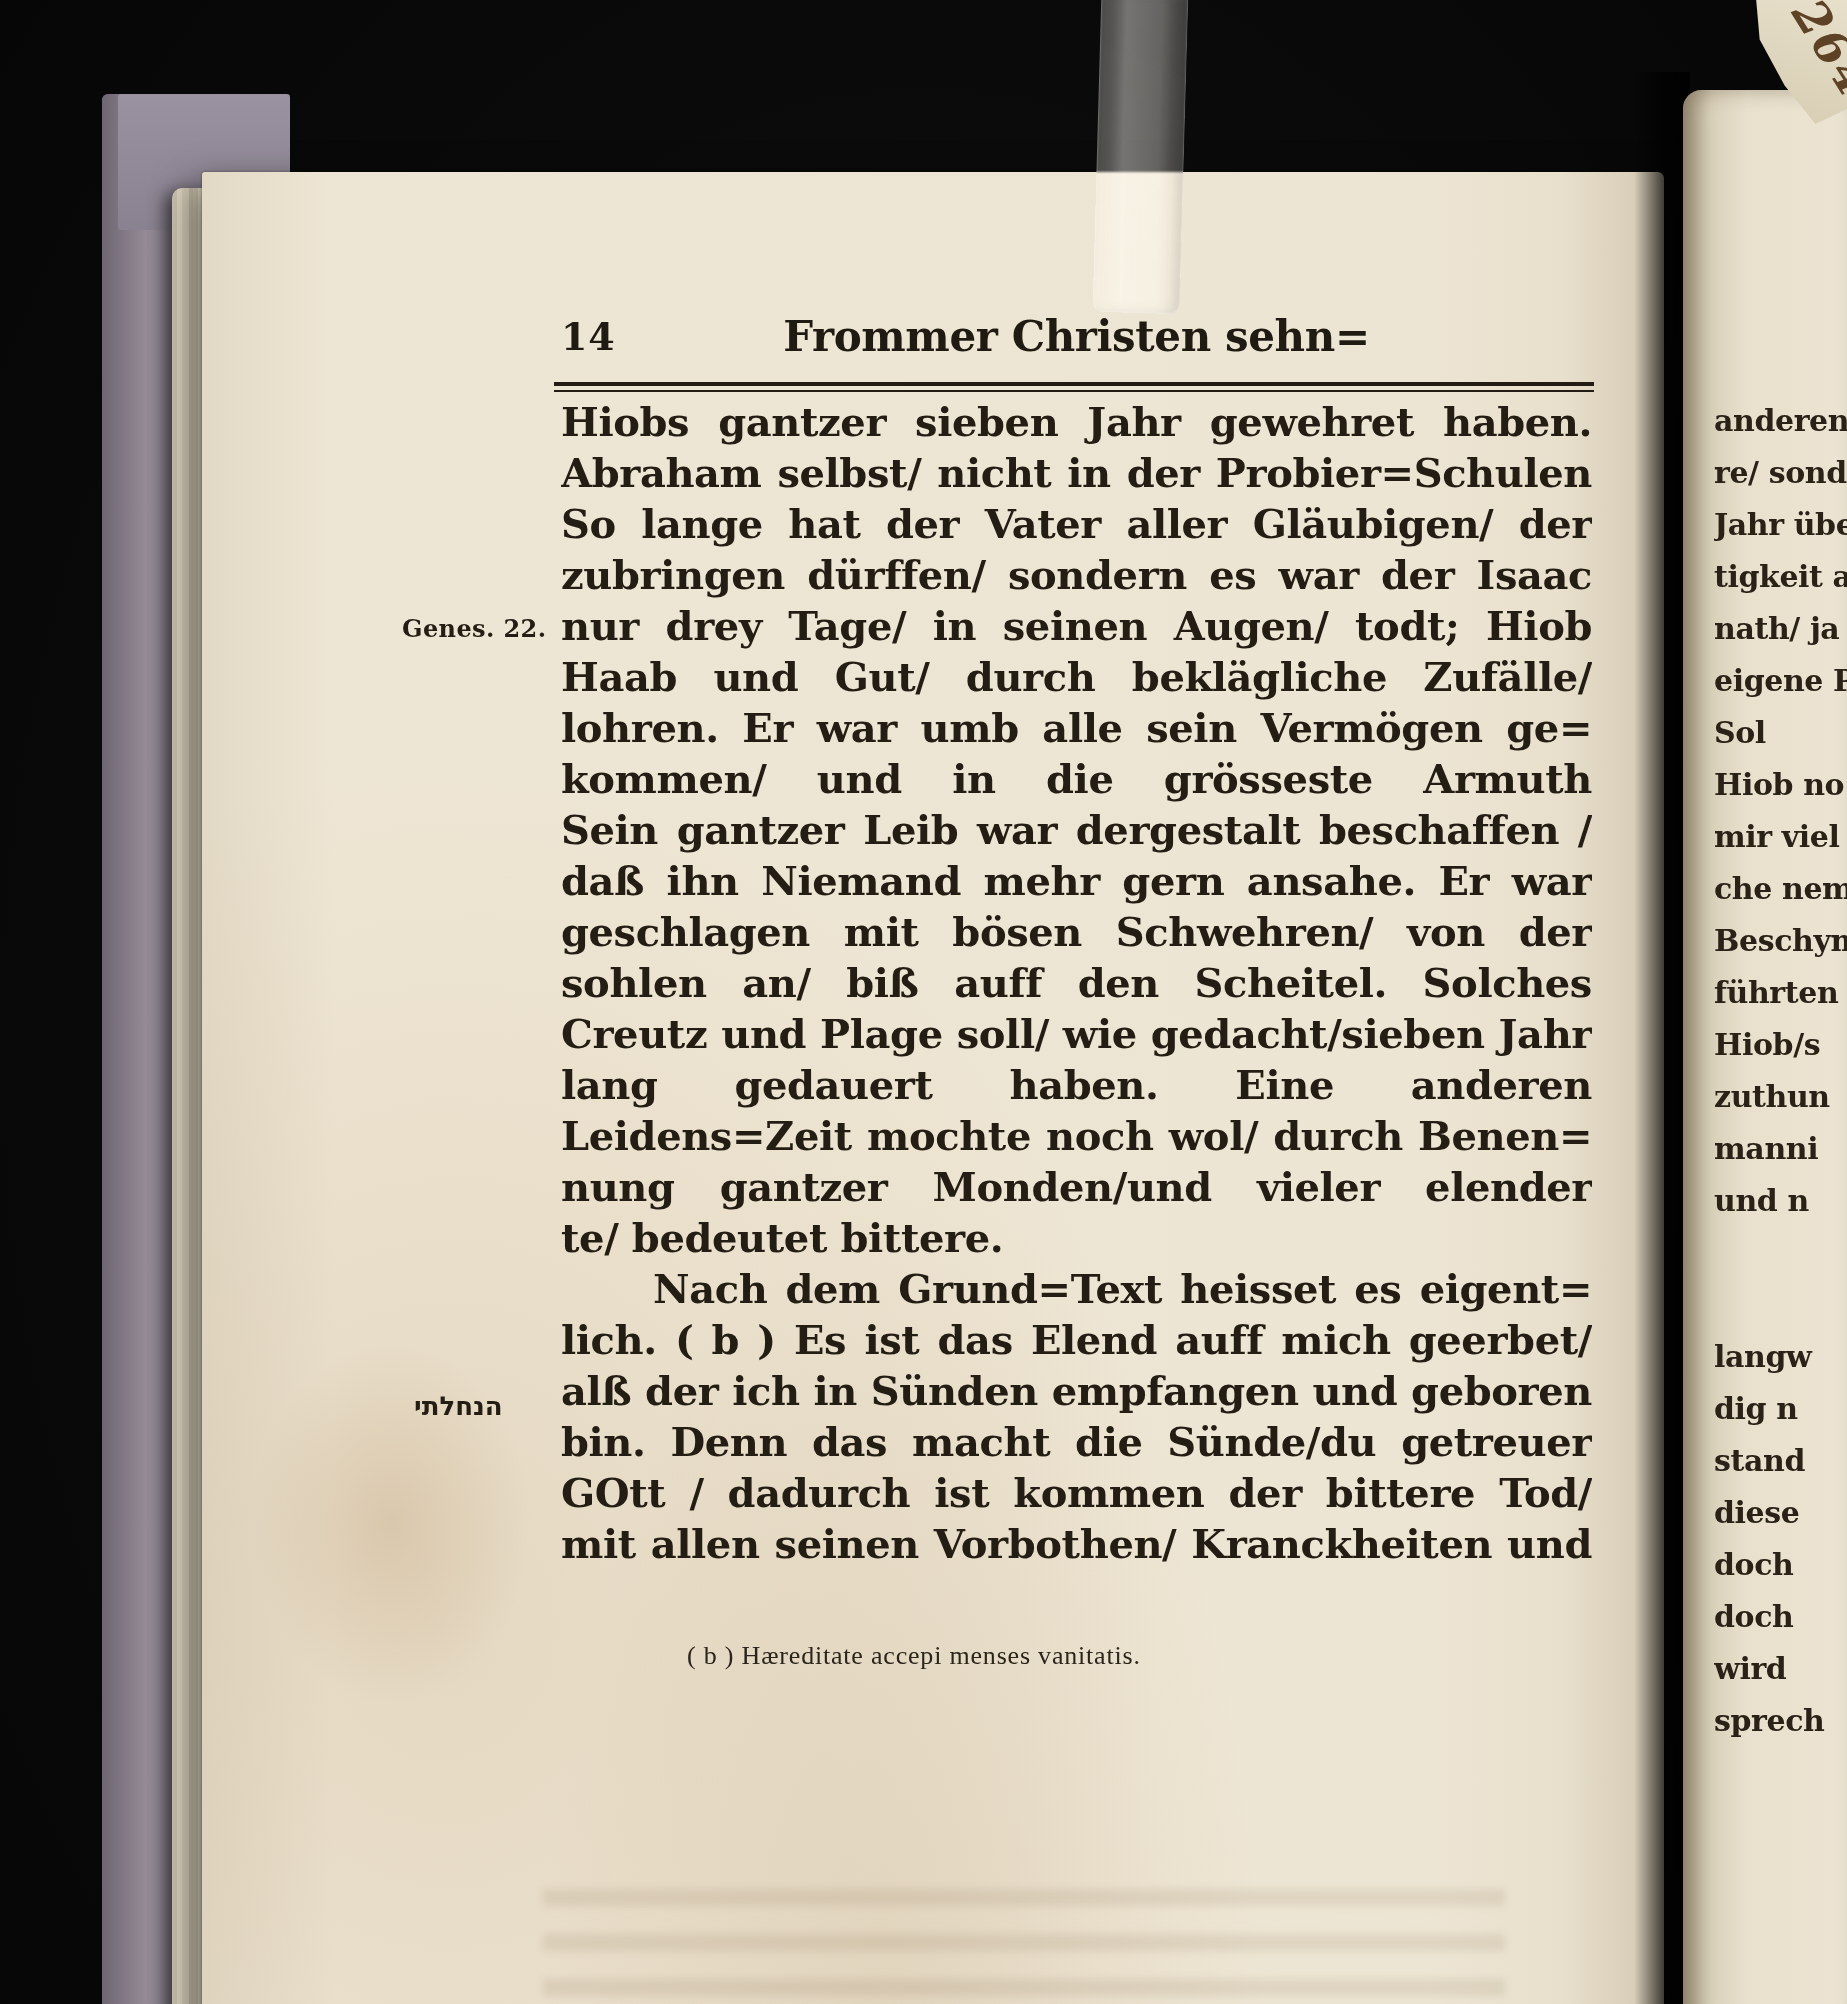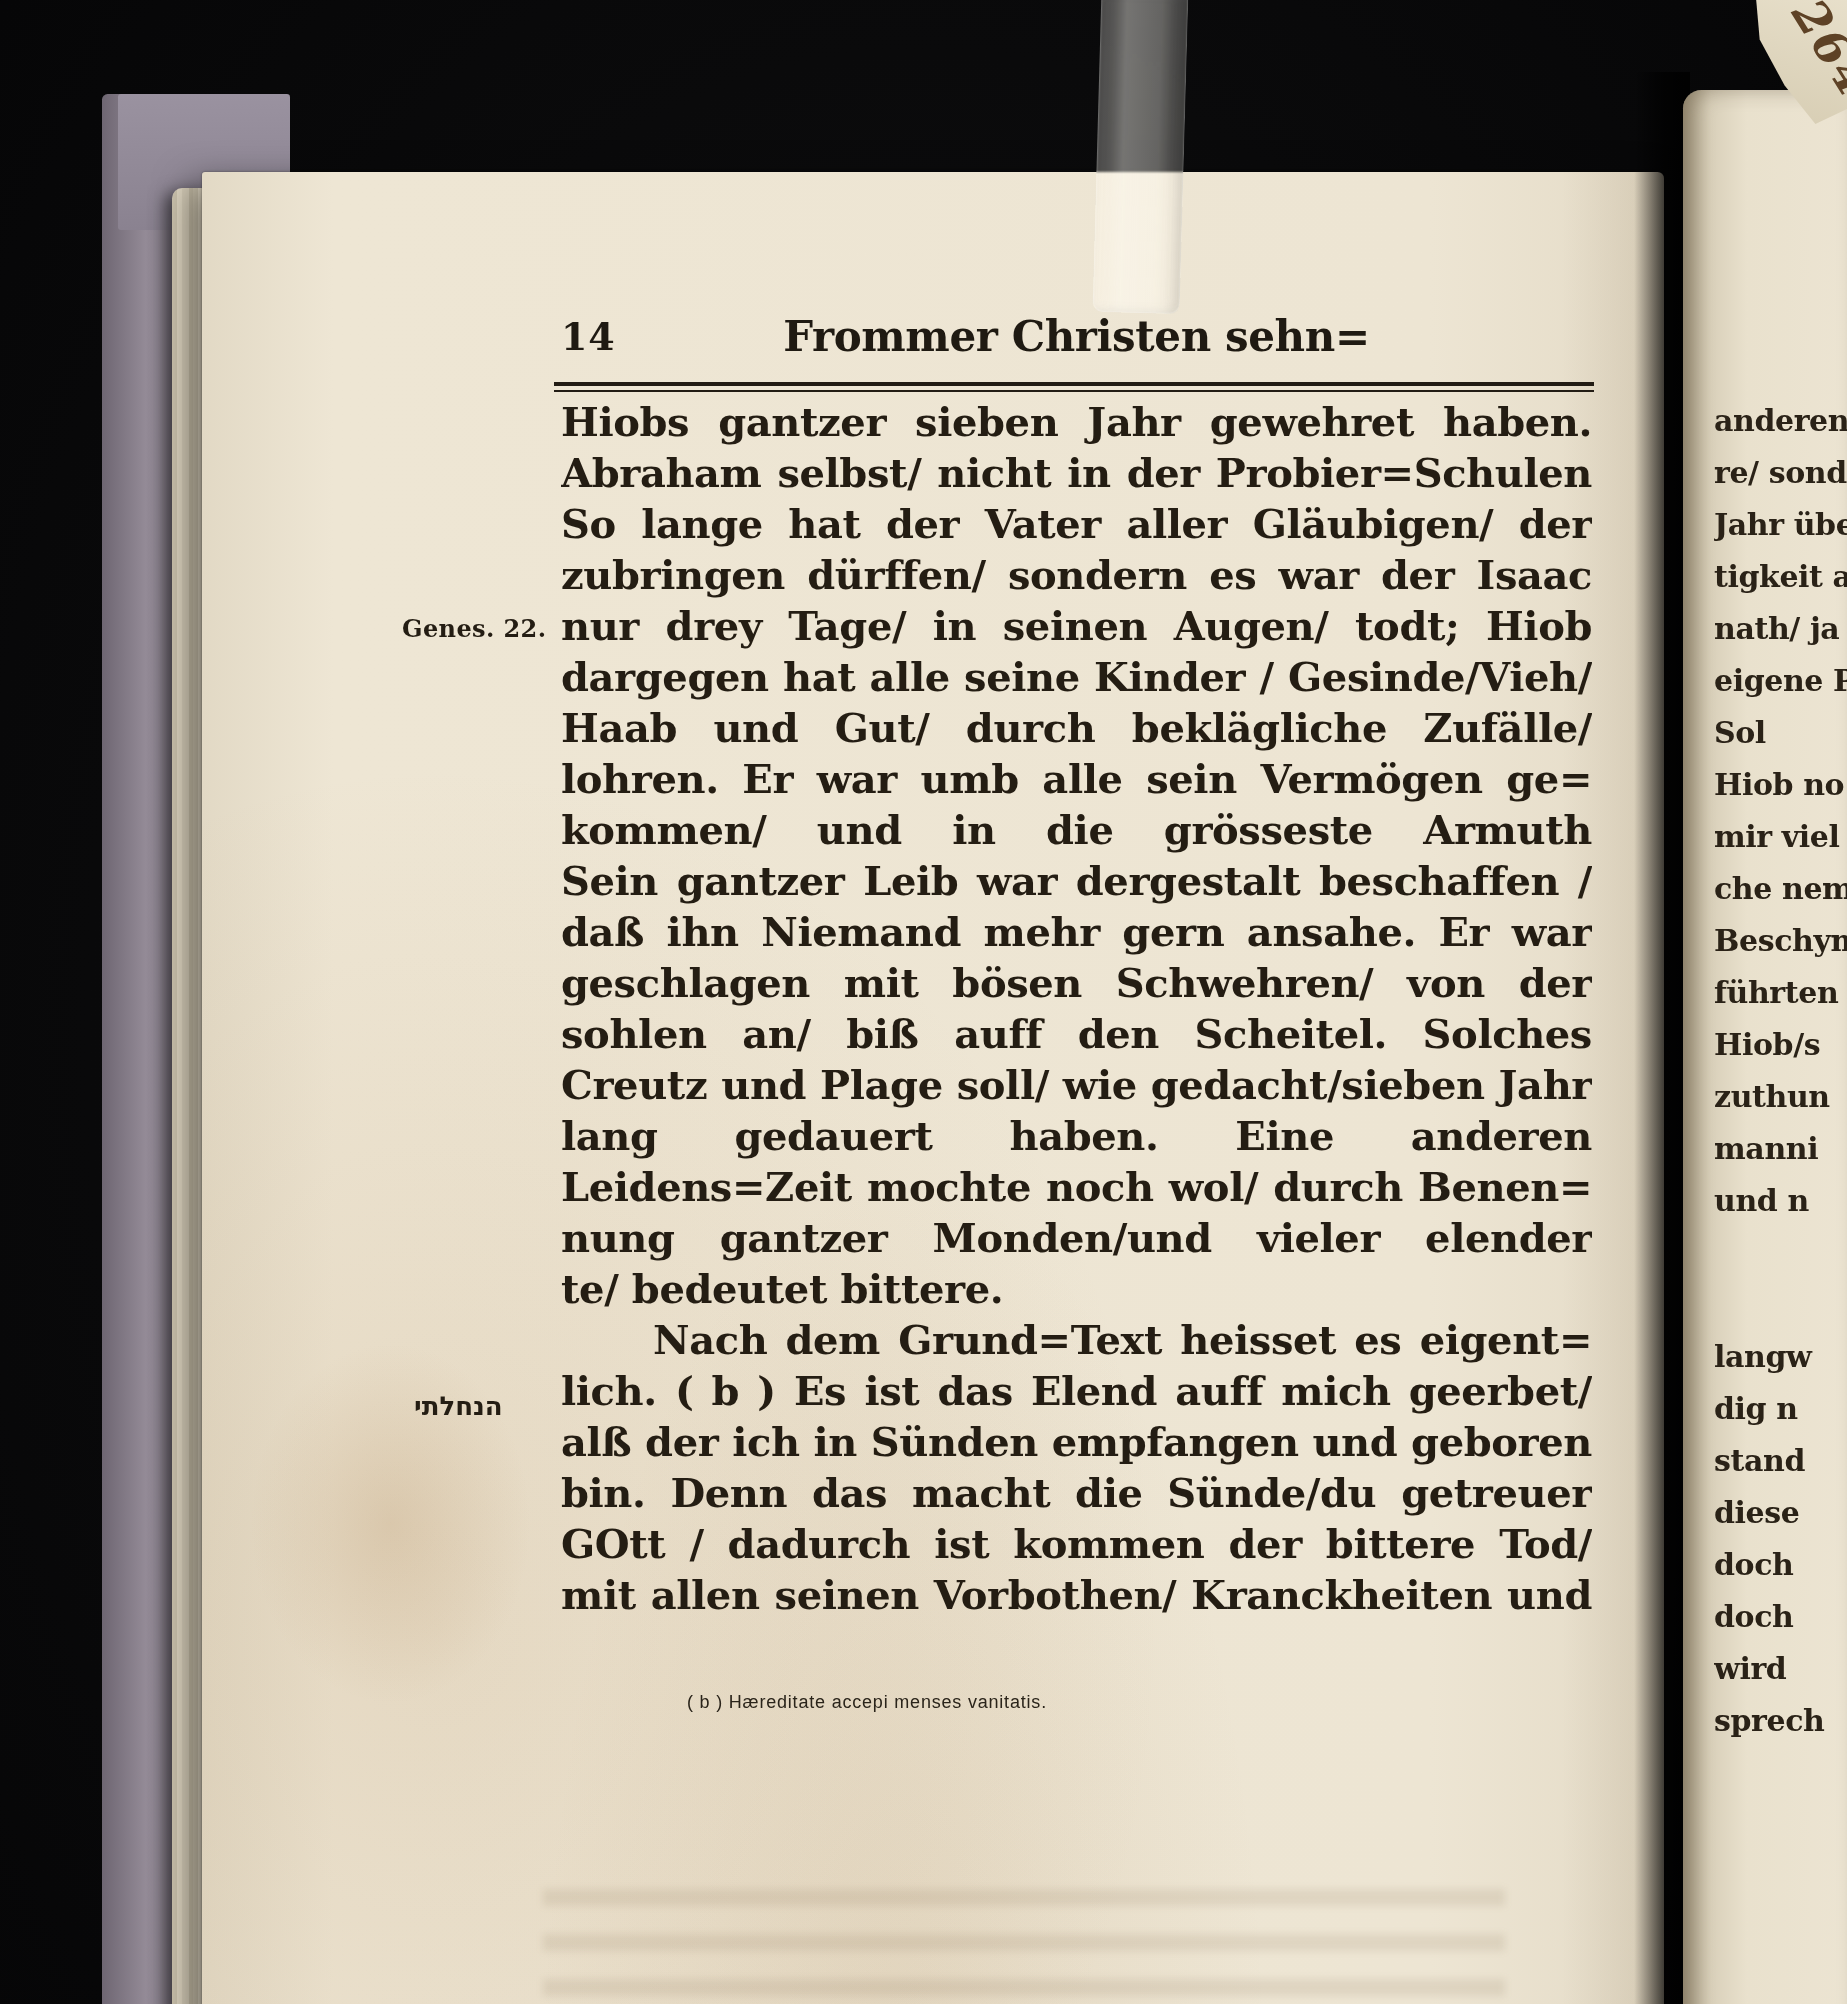--- a/index.html
+++ b/index.html
@@ -144,23 +144,23 @@
     font-size: 40px;
     font-weight: 700;
     color: #241d13;
     text-align: right;
     padding-right: 112px;
   }
 
   .footnote {
     margin-top: 72px;
     margin-left: 126px;
-    font-family: Liberation Sans, sans-serif;
+    font-family: Liberation Serif, serif;
     font-weight: 400;
-    font-size: 18px;
+    font-size: 26px;
     letter-spacing: 0.8px;
     color: #2a241a;
   }
 
   
   .gutter {
     position: absolute;
     left: 1634px; top: 72px;
     width: 56px; height: 2141px;
     background: linear-gradient(90deg, transparent, rgba(0,0,0,0.72) 55%, rgba(0,0,0,0.92));
@@ -252,21 +252,20 @@
     <div class="marg marg1">Genes. 22.</div>
     <div class="marg marg2">הנחלתי</div>
 
     <div class="column">
       <div class="para p1">
           <div class="tl">Hiobs gantzer sieben Jahr gewehret haben.</div>
           <div class="tl">Abraham selbst/ nicht in der Probier=Schulen</div>
           <div class="tl">So lange hat der Vater aller Gläubigen/ der</div>
           <div class="tl">zubringen dürffen/ sondern es war der Isaac</div>
           <div class="tl">nur drey Tage/ in seinen Augen/ todt; Hiob</div>
-          <div class="tl">dargegen hat alle seine Kinder / Gesinde/Vieh/</div>
           <div class="tl">Haab und Gut/ durch beklägliche Zufälle/ ver=</div>
           <div class="tl">lohren.  Er war umb alle sein Vermögen ge=</div>
           <div class="tl">kommen/ und in die grösseste Armuth verfallen.</div>
           <div class="tl">Sein gantzer Leib war dergestalt beschaffen /</div>
           <div class="tl">daß ihn Niemand mehr gern ansahe.  Er war</div>
           <div class="tl">geschlagen mit bösen Schwehren/ von der Fuß=</div>
           <div class="tl">sohlen an/ biß auff den Scheitel.  Solches</div>
           <div class="tl">Creutz und Plage soll/ wie gedacht/sieben Jahr</div>
           <div class="tl">lang gedauert haben.  Eine anderen langwierige</div>
           <div class="tl">Leidens=Zeit mochte noch wol/ durch Benen=</div>

